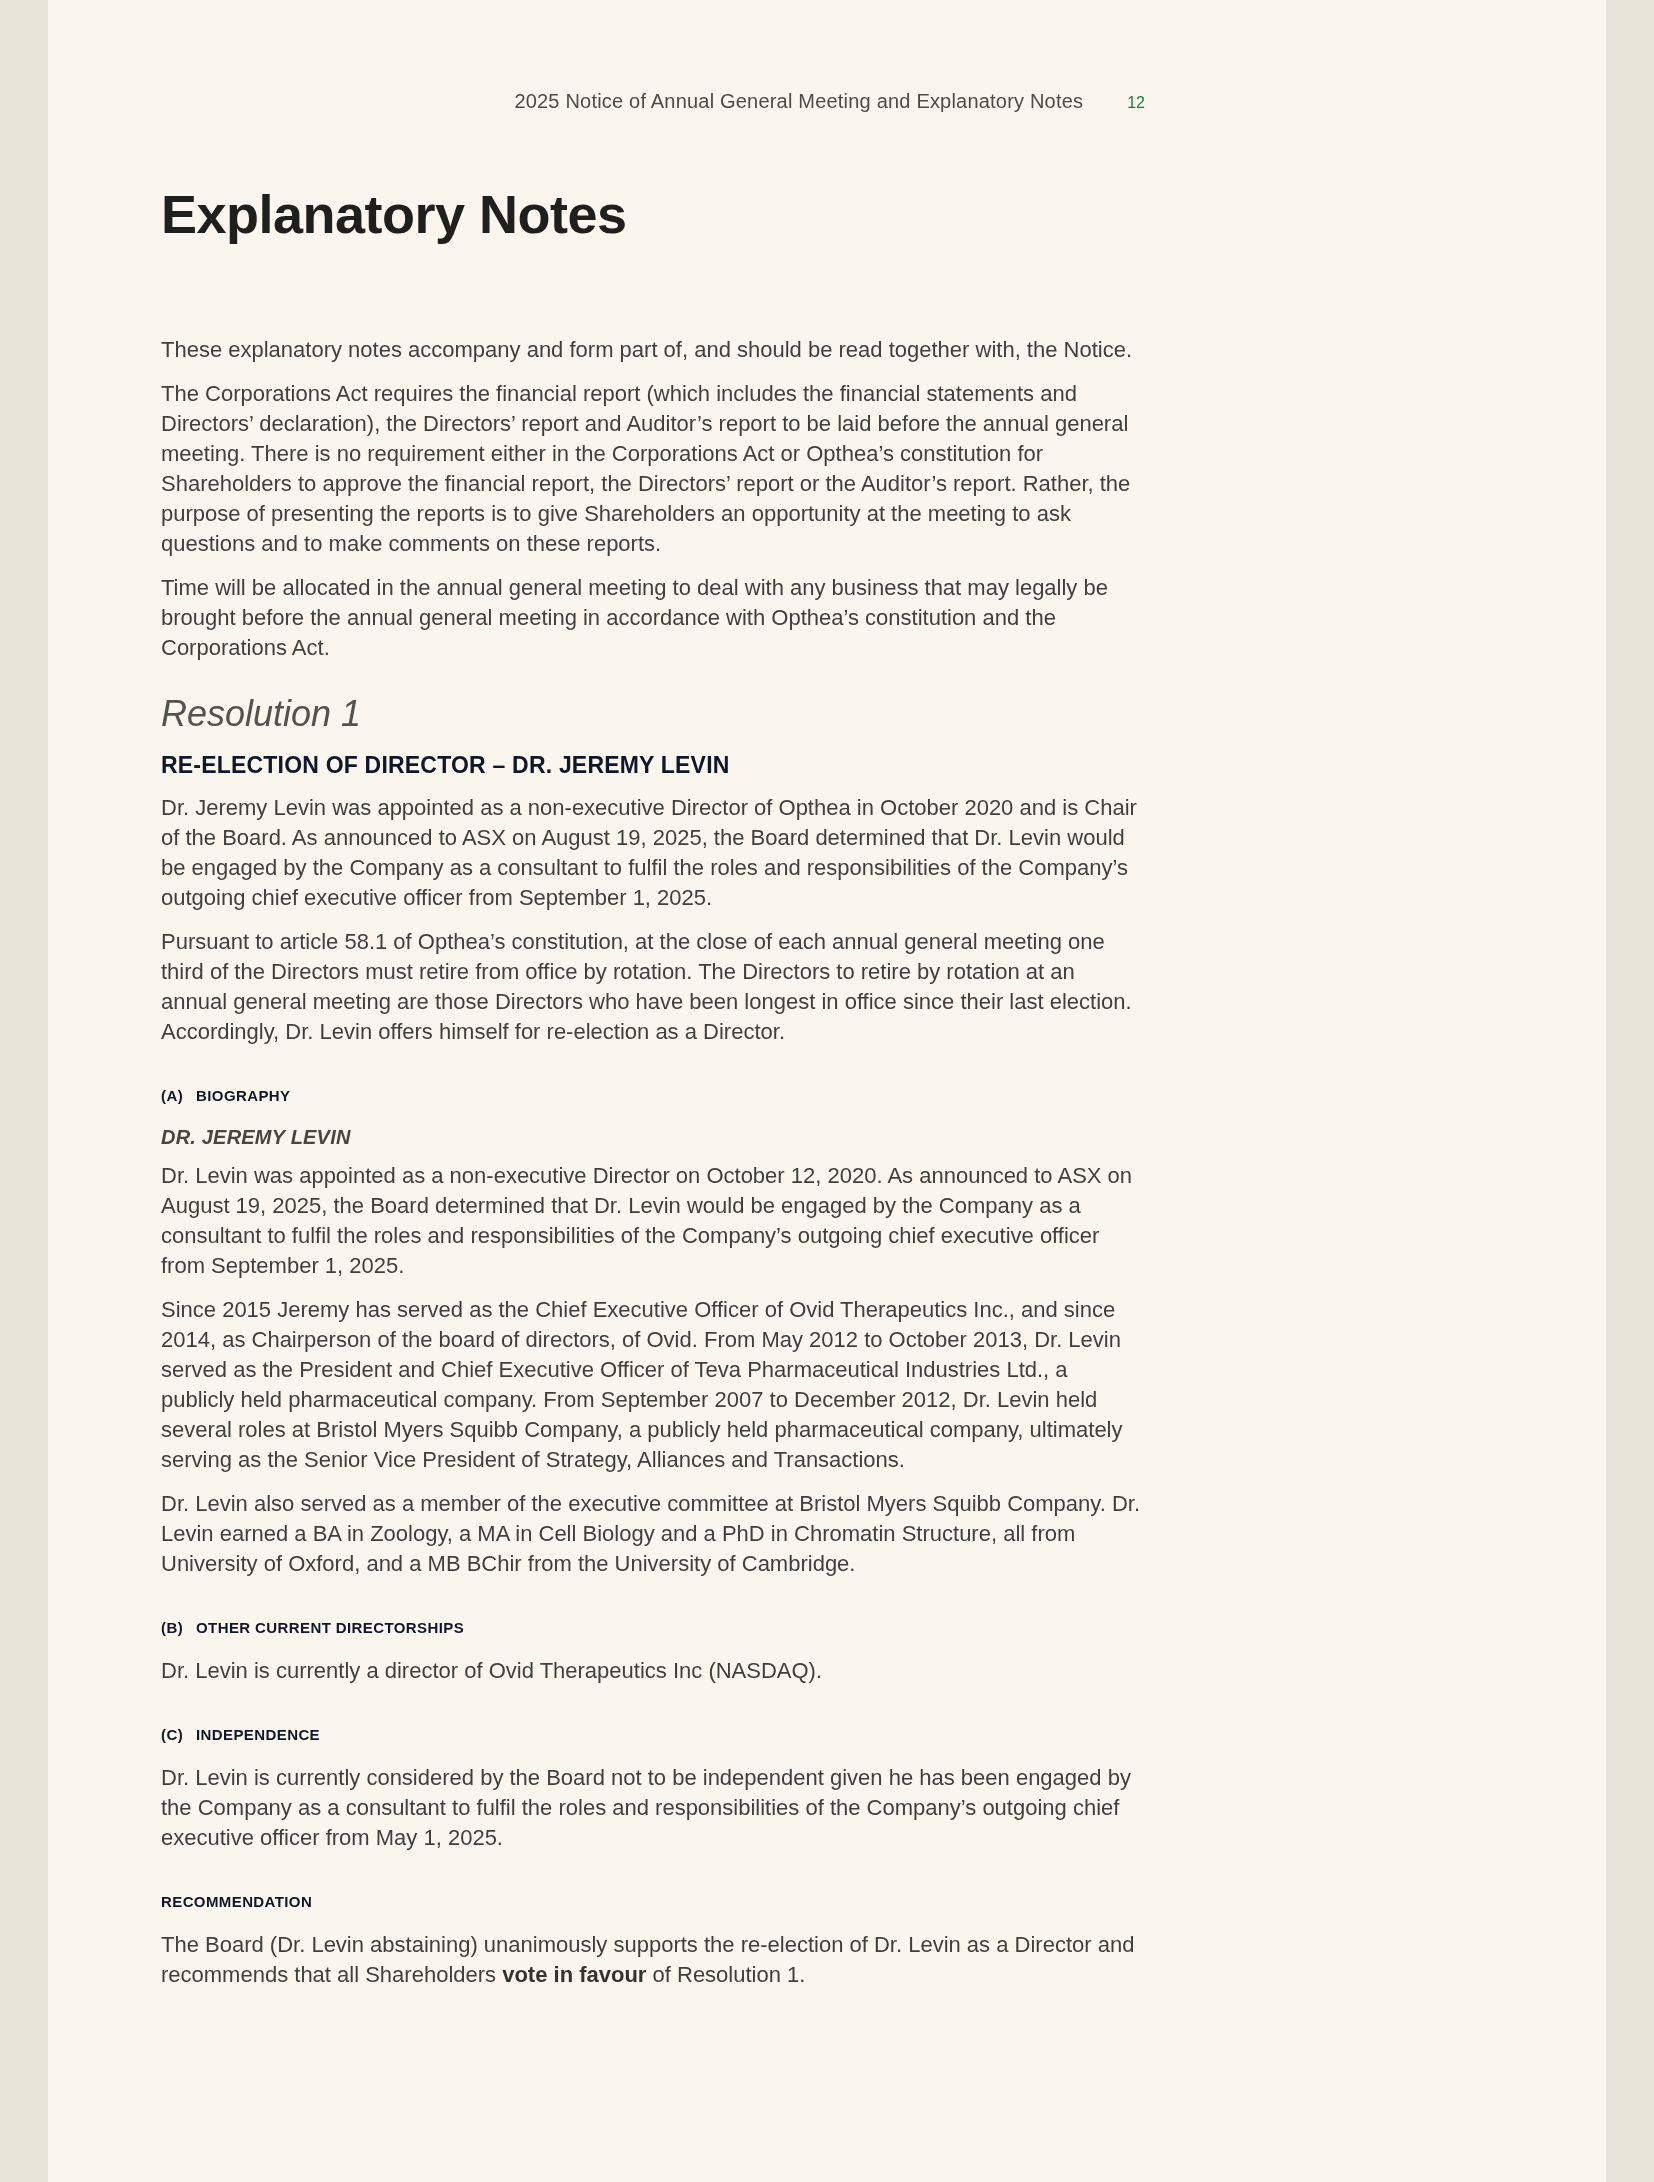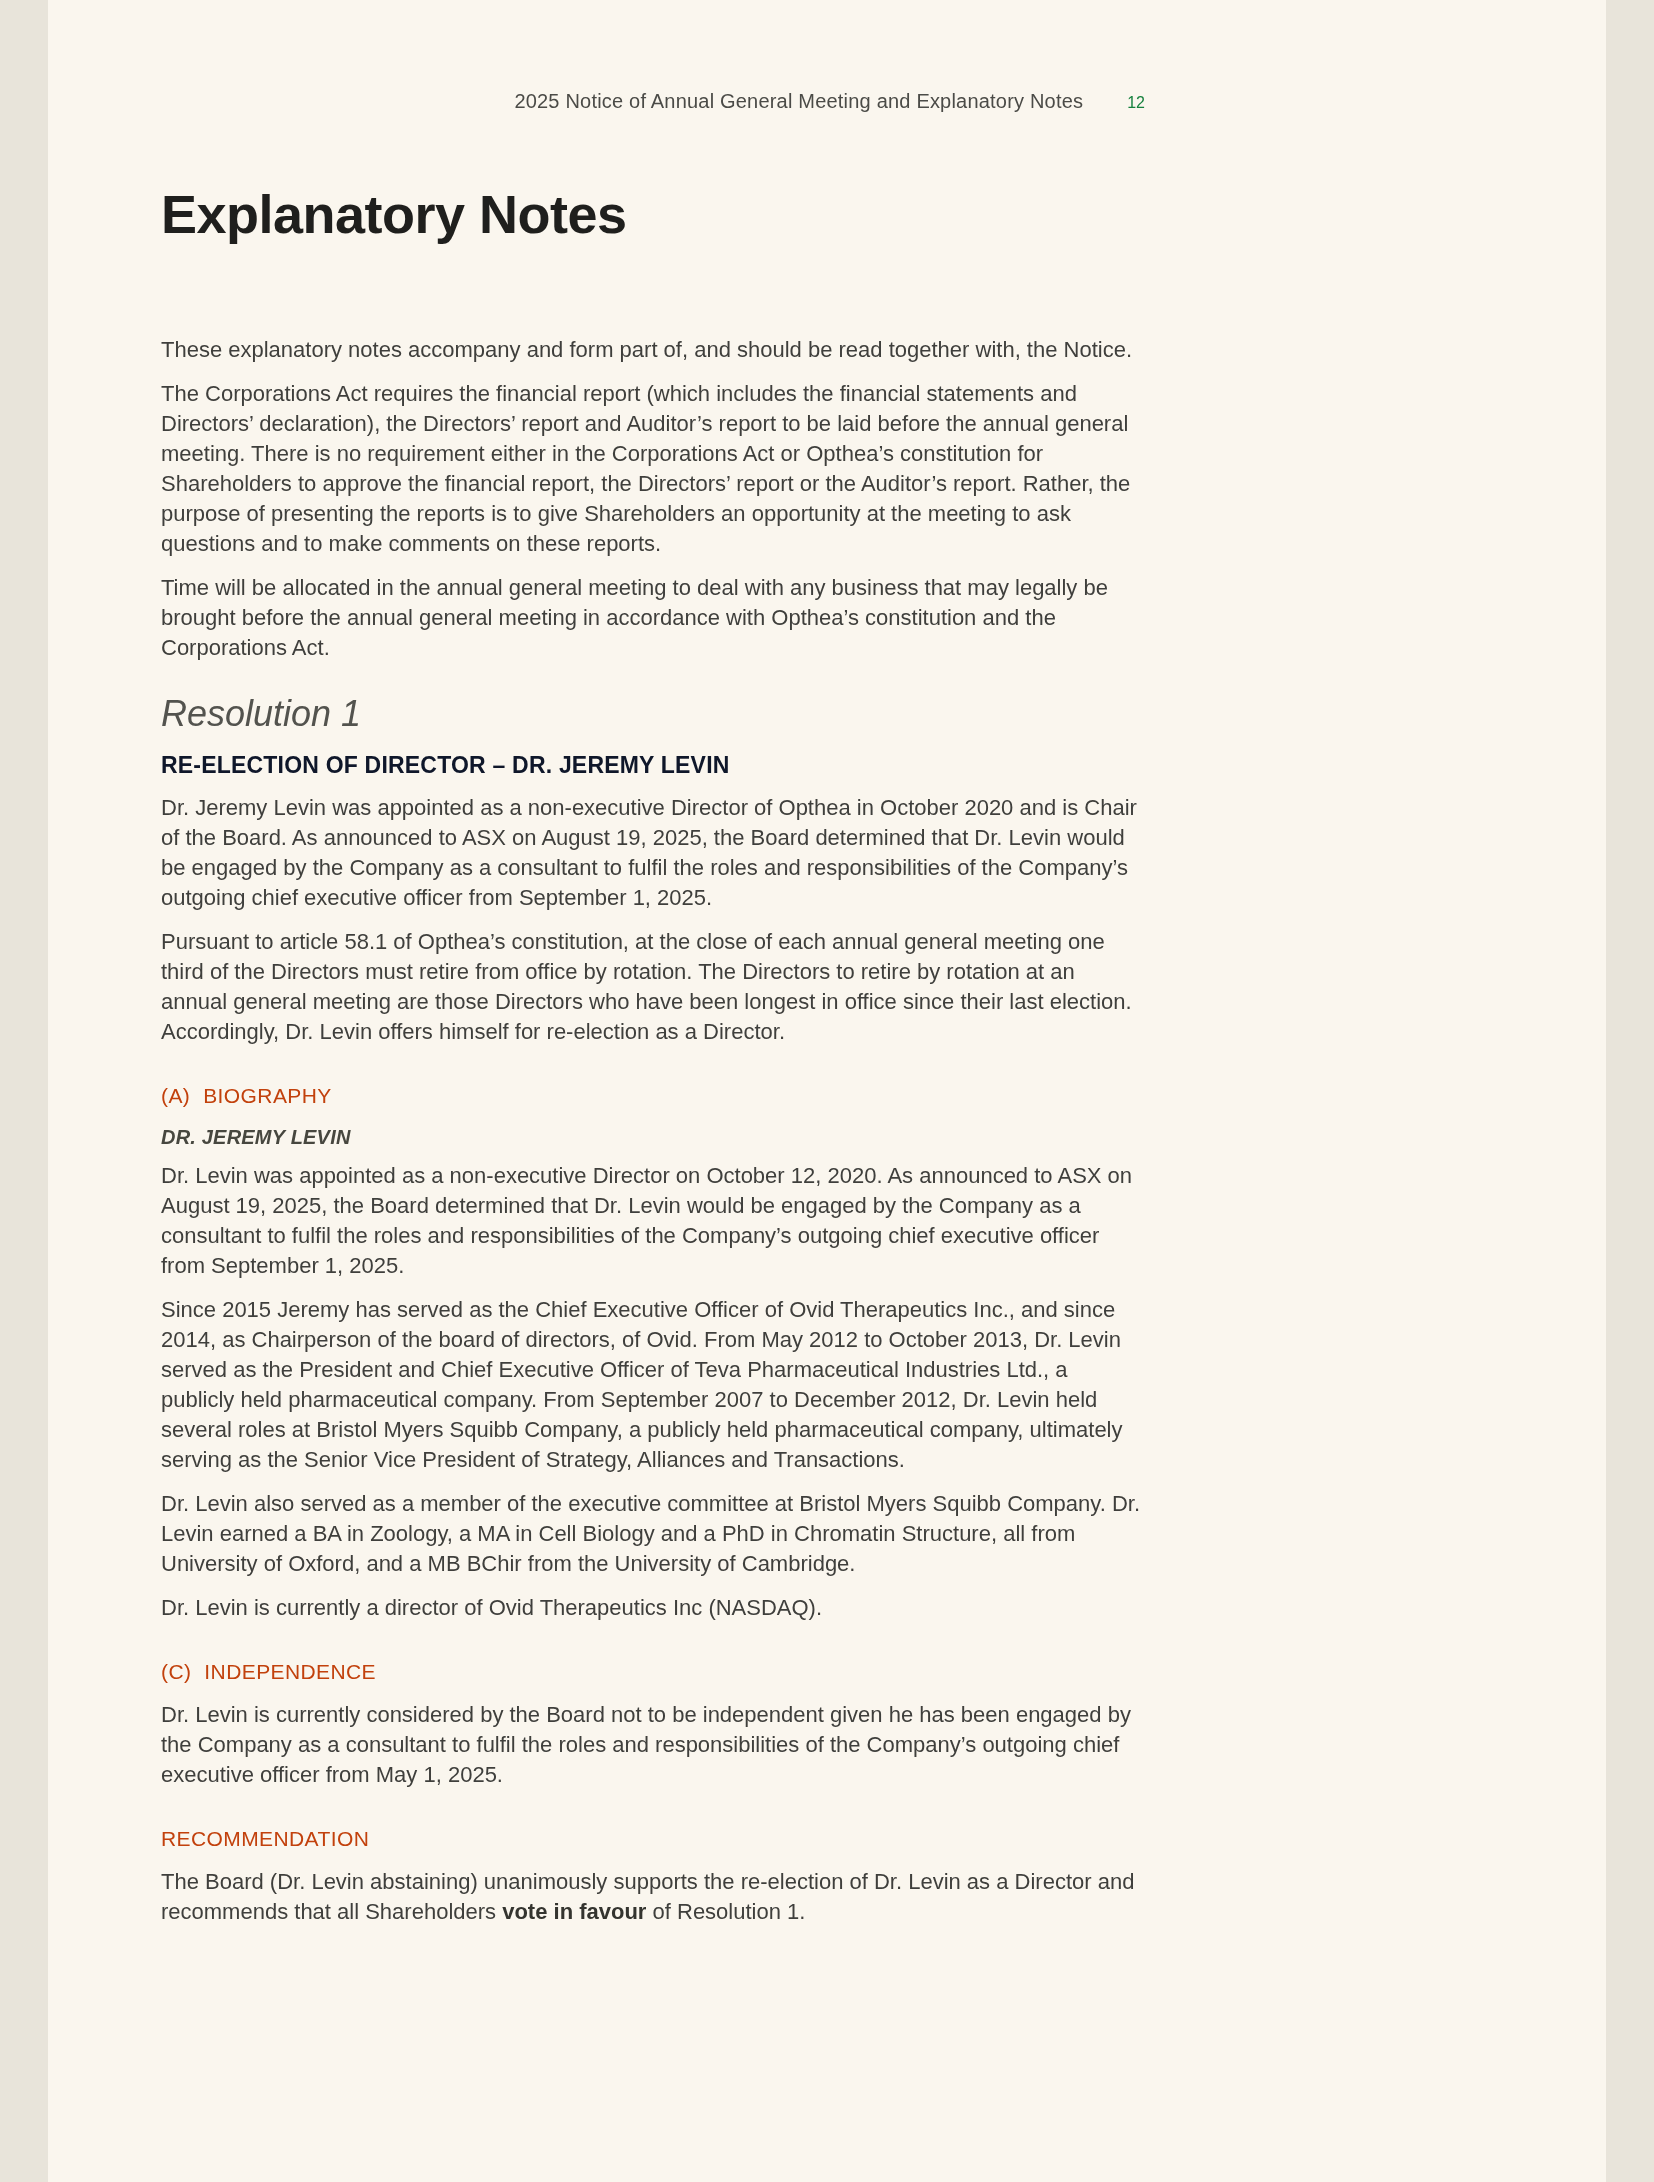--- a/index.html
+++ b/index.html
@@ -66,25 +66,25 @@
   .resolution-subheading {
     margin: 16px 0 14px 0;
     font-size: 23px;
     line-height: 28px;
     font-weight: 700;
     letter-spacing: 0.2px;
     color: #0f172a;
   }
   .blue-heading {
     margin: 36px 0 15px 0;
-    font-size: 21px;
+    font-size: 15px;
     line-height: 26px;
-    font-weight: 400;
+    font-weight: 700;
     letter-spacing: 0.4px;
-    color: #c2410c;
+    color: #0f172a;
   }
   .blue-heading .sec-label { margin-right: 13px; }
   .italic-subtitle {
     margin: 0 0 11px 0;
     font-size: 20px;
     line-height: 26px;
     font-style: italic;
     font-weight: 600;
     letter-spacing: 0.2px;
     color: #47473f;
@@ -120,20 +120,23 @@
       <p class="body">Pursuant to article 58.1 of Opthea’s constitution, at the close of each annual general meeting one third of the Directors must retire from office by rotation. The Directors to retire by rotation at an annual general meeting are those Directors who have been longest in office since their last election. Accordingly, Dr. Levin offers himself for re-election as a Director.</p>
 
       <h4 class="blue-heading">
         <span class="sec-label">(A)</span><span class="sec-title">BIOGRAPHY</span>
       </h4>
       <p class="italic-subtitle">DR. JEREMY LEVIN</p>
       <p class="body">Dr. Levin was appointed as a non-executive Director on October 12, 2020. As announced to ASX on August 19, 2025, the Board determined that Dr. Levin would be engaged by the Company as a consultant to fulfil the roles and responsibilities of the Company’s outgoing chief executive officer from September 1, 2025.</p>
       <p class="body">Since 2015 Jeremy has served as the Chief Executive Officer of Ovid Therapeutics Inc., and since 2014, as Chairperson of the board of directors, of Ovid. From May 2012 to October 2013, Dr. Levin served as the President and Chief Executive Officer of Teva Pharmaceutical Industries Ltd., a publicly held pharmaceutical company. From September 2007 to December 2012, Dr. Levin held several roles at Bristol Myers Squibb Company, a publicly held pharmaceutical company, ultimately serving as the Senior Vice President of Strategy, Alliances and Transactions.</p>
       <p class="body">Dr. Levin also served as a member of the executive committee at Bristol Myers Squibb Company. Dr. Levin earned a BA in Zoology, a MA in Cell Biology and a PhD in Chromatin Structure, all from University of Oxford, and a MB BChir from the University of Cambridge.</p>
 
+      <h4 class="blue-heading">
+        <span class="sec-label">(B)</span><span class="sec-title">OTHER CURRENT DIRECTORSHIPS</span>
+      </h4>
       <p class="body">Dr. Levin is currently a director of Ovid Therapeutics Inc (NASDAQ).</p>
 
       <h4 class="blue-heading">
         <span class="sec-label">(C)</span><span class="sec-title">INDEPENDENCE</span>
       </h4>
       <p class="body">Dr. Levin is currently considered by the Board not to be independent given he has been engaged by the Company as a consultant to fulfil the roles and responsibilities of the Company’s outgoing chief executive officer from May 1, 2025.</p>
 
       <h4 class="blue-heading">RECOMMENDATION</h4>
       <p class="body recommendation-paragraph">
         <span>The Board (Dr. Levin abstaining) unanimously supports the re-election of Dr. Levin as a Director and recommends that all Shareholders </span><strong>vote in favour</strong><span> of Resolution 1.</span>

